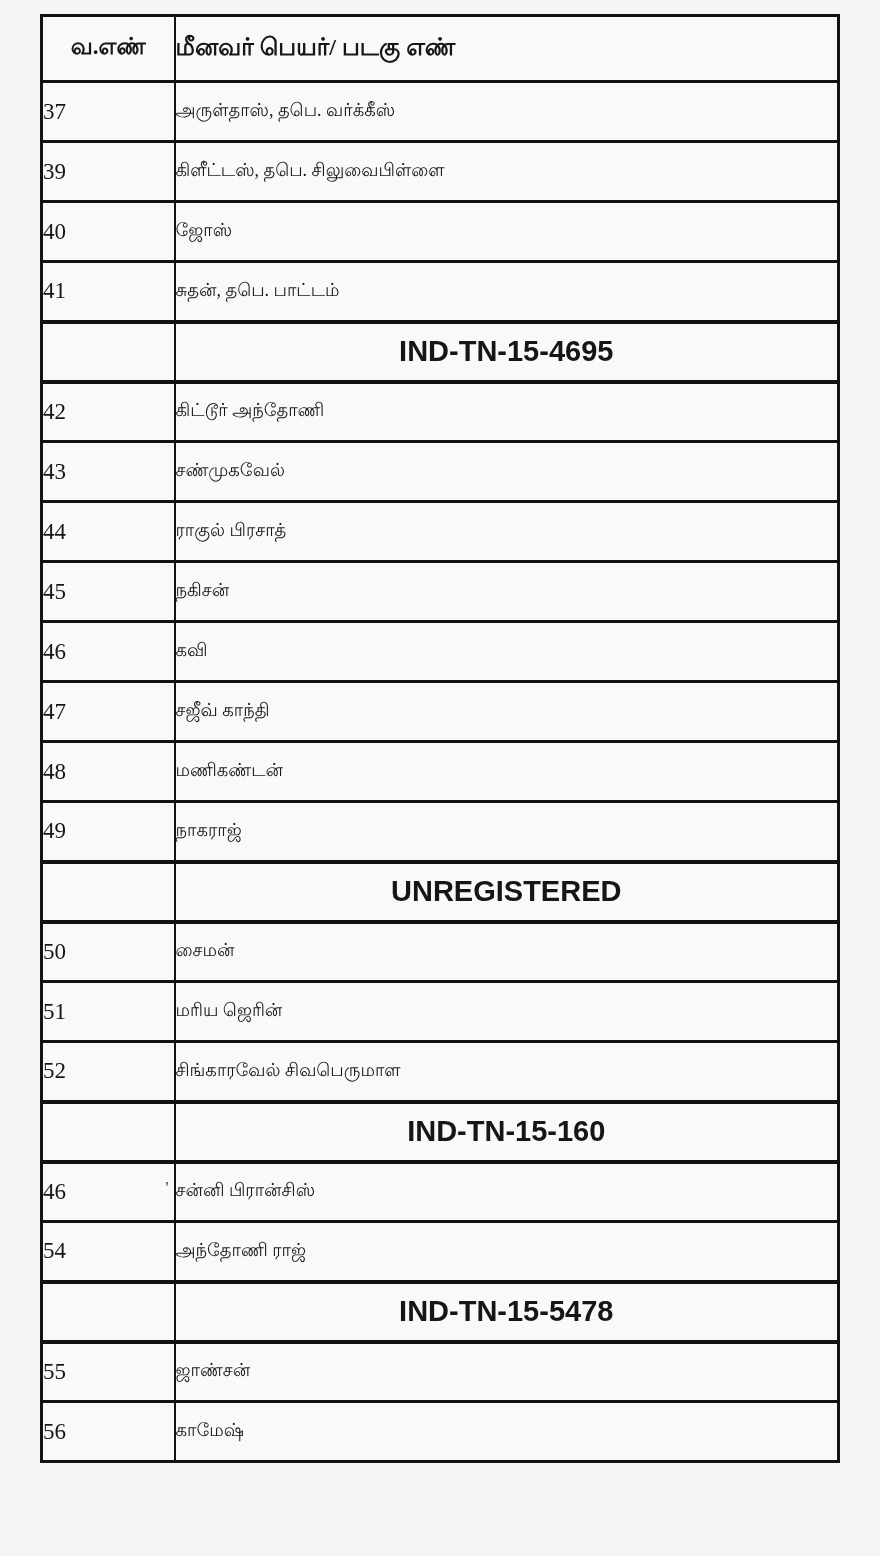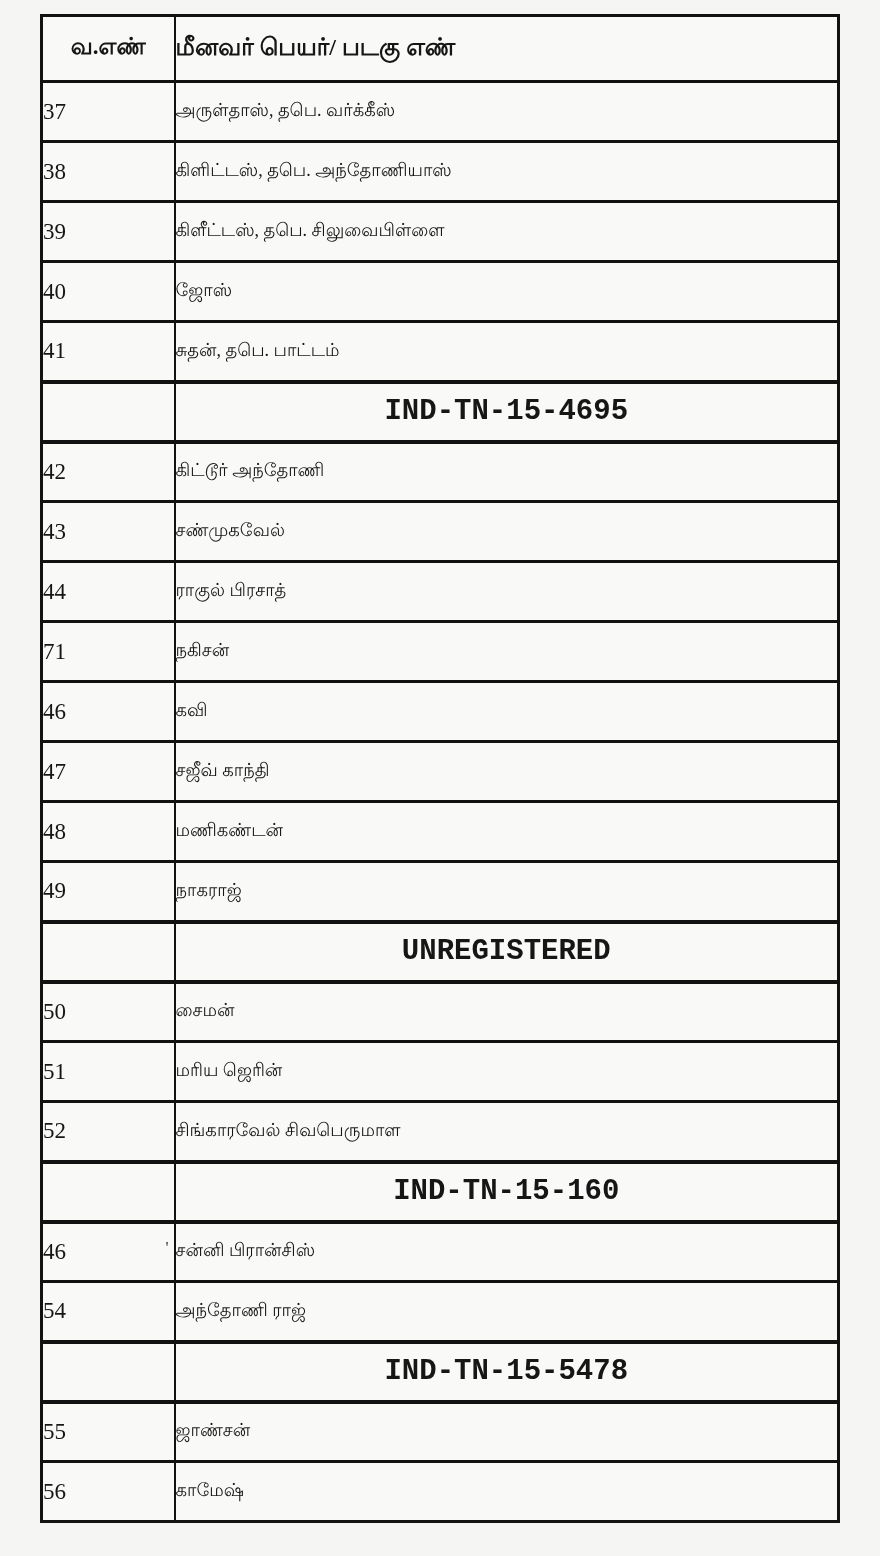--- a/index.html
+++ b/index.html
@@ -59,21 +59,21 @@
     font-weight: normal;
   }
   tr.section-row td {
     border-top-width: 4px;
     border-bottom-width: 4px;
   }
   td.section-cell {
     text-align: center;
     font-weight: bold;
     font-size: 29px;
-    font-family: Liberation Mono, monospace;
+    font-family: Liberation Sans, sans-serif;
   }
   .stray-mark {
     position: absolute;
     right: 5px;
     top: 14px;
     font-size: 17px;
     color: #333;
   }
 </style>
 </head>
@@ -90,24 +90,20 @@
         <th class="num-head">வ.எண்</th>
         <th class="name-head">மீனவர் பெயர்/ படகு எண்</th>
       </tr>
     </thead>
     <tbody>
         <tr>
           <td class="num-cell"><span>37</span></td>
           <td class="name-cell">அருள்தாஸ், தபெ. வர்க்கீஸ்</td>
         </tr>
         <tr>
-          <td class="num-cell"><span>38</span></td>
-          <td class="name-cell">கிளிட்டஸ், தபெ. அந்தோணியாஸ்</td>
-        </tr>
-        <tr>
           <td class="num-cell"><span>39</span></td>
           <td class="name-cell">கிளீட்டஸ், தபெ. சிலுவைபிள்ளை</td>
         </tr>
         <tr>
           <td class="num-cell"><span>40</span></td>
           <td class="name-cell">ஜோஸ்</td>
         </tr>
         <tr>
           <td class="num-cell"><span>41</span></td>
           <td class="name-cell">சுதன், தபெ. பாட்டம்</td>
@@ -122,21 +118,21 @@
         </tr>
         <tr>
           <td class="num-cell"><span>43</span></td>
           <td class="name-cell">சண்முகவேல்</td>
         </tr>
         <tr>
           <td class="num-cell"><span>44</span></td>
           <td class="name-cell">ராகுல் பிரசாத்</td>
         </tr>
         <tr>
-          <td class="num-cell"><span>71</span></td>
+          <td class="num-cell"><span>45</span></td>
           <td class="name-cell">நகிசன்</td>
         </tr>
         <tr>
           <td class="num-cell"><span>46</span></td>
           <td class="name-cell">கவி</td>
         </tr>
         <tr>
           <td class="num-cell"><span>47</span></td>
           <td class="name-cell">சஜீவ் காந்தி</td>
         </tr>

